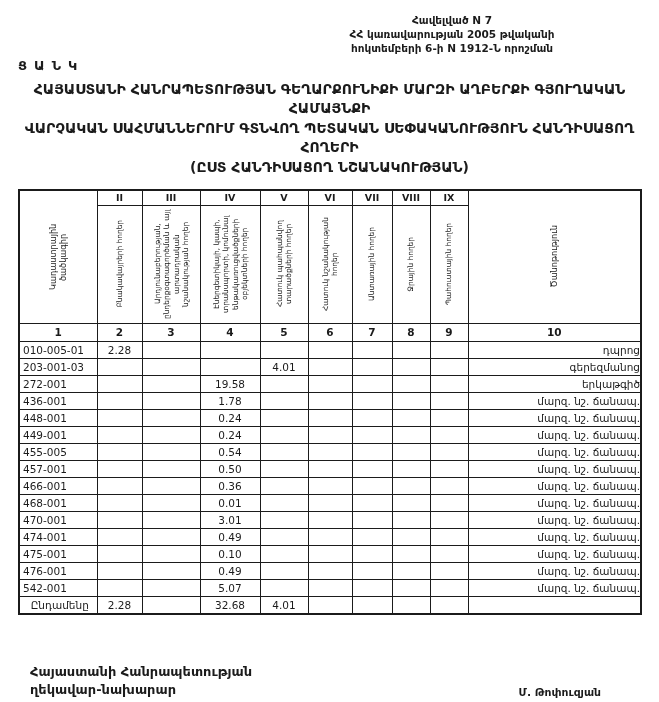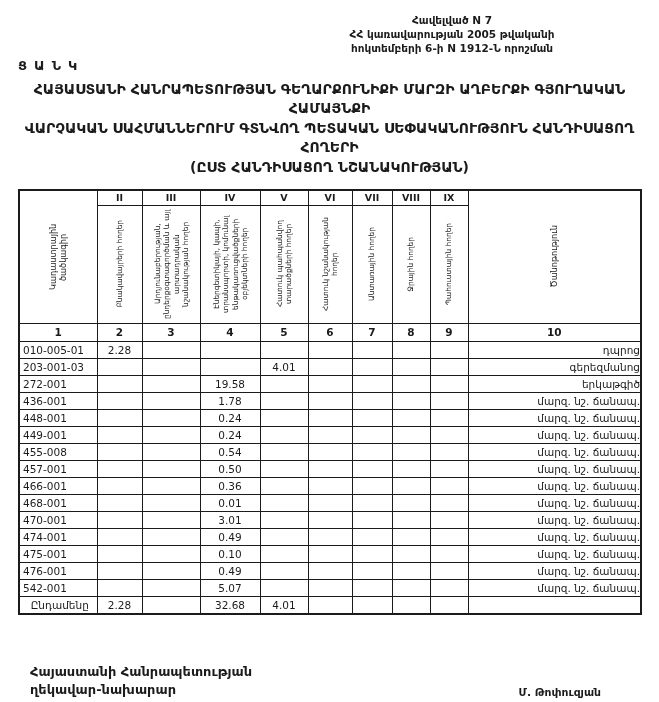--- a/index.html
+++ b/index.html
@@ -262,21 +262,21 @@
     <td class="num"></td>
     <td class="num">0.24</td>
     <td class="num"></td>
     <td class="num"></td>
     <td class="num"></td>
     <td class="num"></td>
     <td class="num"></td>
     <td class="note">մարզ. նշ. ճանապ.</td>
   </tr>
         <tr class="data-row">
-    <td class="code">455-008</td>
+    <td class="code">455-005</td>
     <td class="num"></td>
     <td class="num"></td>
     <td class="num">0.54</td>
     <td class="num"></td>
     <td class="num"></td>
     <td class="num"></td>
     <td class="num"></td>
     <td class="num"></td>
     <td class="note">մարզ. նշ. ճանապ.</td>
   </tr>

